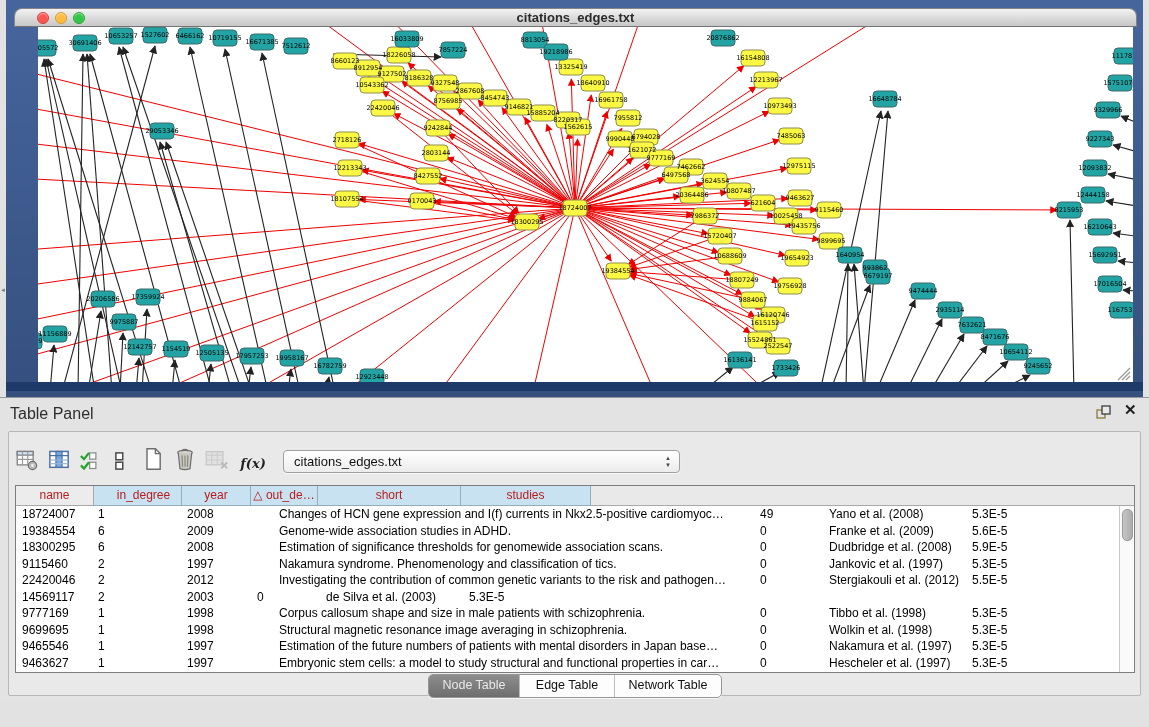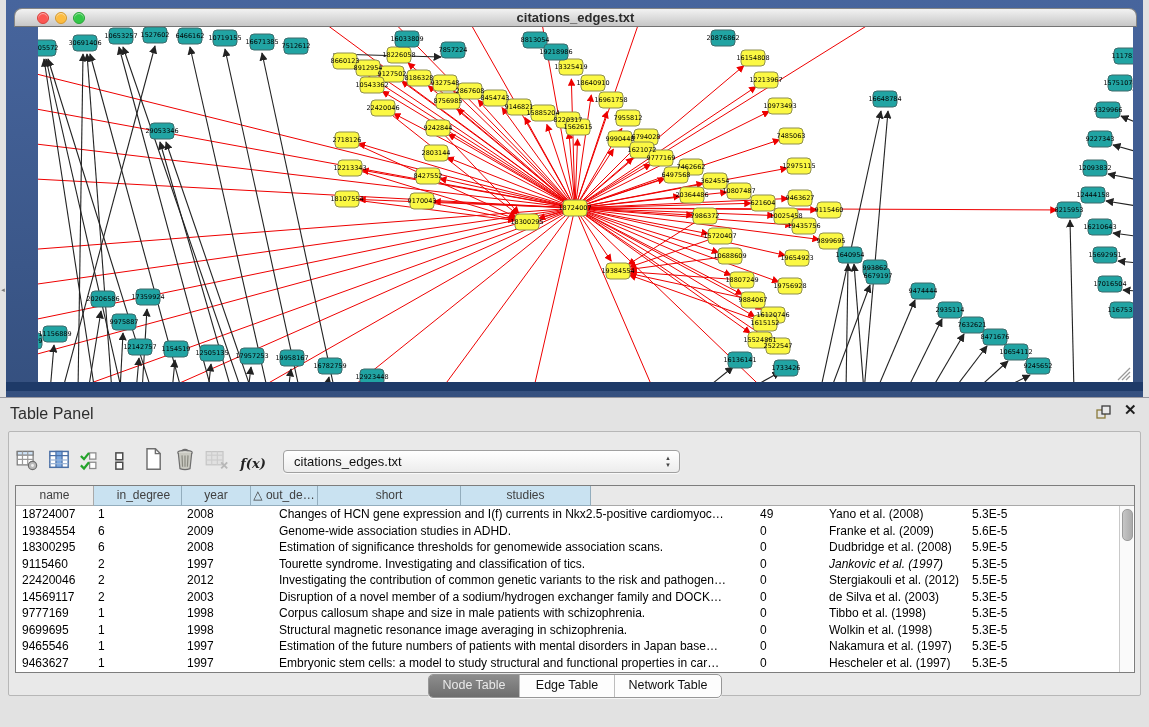--- a/index.html
+++ b/index.html
@@ -39,21 +39,21 @@
   #net-select{left:283px;top:52px;width:397px;height:23px;box-sizing:border-box;border:1px solid #a0a0a0;
               border-radius:4px;background:linear-gradient(#ffffff,#ececec);cursor:pointer;
               box-shadow:0 1px 1px rgba(255,255,255,.8)}
   #net-select-label{left:10px;top:0;line-height:21px;font-size:13px;color:#111}
   #net-select-stepper{right:8px;top:4px;font-size:6px;line-height:7px;color:#444;text-align:center}
 
   
   #dtable{left:15px;top:87px;width:1120px;height:188px;background:#ffffff;border:1px solid #7d7d7d;
           box-sizing:border-box;overflow:hidden}
   #thead{position:absolute;left:0;top:0;height:20px;width:100%;display:flex}
-  .th{box-sizing:border-box;height:20px;line-height:19px;text-align:center;font-size:12px;color:#404040;
+  .th{box-sizing:border-box;height:20px;line-height:19px;text-align:center;font-size:12px;color:#b91c1c;
       background:#c9e2f1;border-right:1px solid #93adbd;border-bottom:1px solid #93adbd;overflow:hidden;
       white-space:nowrap;cursor:pointer}
   .th.plain{background:#ececec;border-right:1px solid #a9a9a9;border-bottom:1px solid #a9a9a9}
   .th.filler{background:#e9e9e9;border-right:none;border-bottom:1px solid #a9a9a9;flex:1}
   #tbody{position:absolute;left:0;top:20px;width:100%}
   .tr{display:flex;height:16.5px;background:#fff;cursor:default}
   .td{box-sizing:border-box;height:16.5px;line-height:16px;font-size:12px;color:#000;
       white-space:nowrap;overflow:hidden}
   
   #tscroll{position:absolute;right:1px;top:20px;width:13px;height:166px;background:#fafafa;
@@ -598,39 +598,38 @@
             <div class="td" style="width: 69px; padding-left: 5px;">2008</div>
             <div class="td" style="width: 503px; padding-left: 28px;">Estimation of significance thresholds for genomewide association scans.</div>
             <div class="td" style="width: 67px; padding-left: 6px;">0</div>
             <div class="td" style="width: 143px; padding-left: 8px;">Dudbridge et al. (2008)</div>
             <div class="td" style="width: 130px; padding-left: 8px;">5.9E-5</div>
           </div>
           <div class="tr">
             <div class="td" style="width: 78px; padding-left: 6px;">9115460</div>
             <div class="td" style="width: 88px; padding-left: 4px;">2</div>
             <div class="td" style="width: 69px; padding-left: 5px;">1997</div>
-            <div class="td" style="width: 503px; padding-left: 28px;">Tourette syndrome. Investigating and classification of tics.</div>
-            <div class="td" style="width: 67px; padding-left: 6px;">0</div>
-            <div class="td" style="width: 143px; padding-left: 8px; font-style: italic;">Jankovic et al. (1997)</div>
+            <div class="td" style="width: 503px; padding-left: 28px;">Nakamura syndrome. Phenomenology and classification of tics.</div>
+            <div class="td" style="width: 67px; padding-left: 6px;">0</div>
+            <div class="td" style="width: 143px; padding-left: 8px;">Jankovic et al. (1997)</div>
             <div class="td" style="width: 130px; padding-left: 8px;">5.3E-5</div>
           </div>
           <div class="tr">
             <div class="td" style="width: 78px; padding-left: 6px;">22420046</div>
             <div class="td" style="width: 88px; padding-left: 4px;">2</div>
             <div class="td" style="width: 69px; padding-left: 5px;">2012</div>
             <div class="td" style="width: 503px; padding-left: 28px;">Investigating the contribution of common genetic variants to the risk and pathogen…</div>
             <div class="td" style="width: 67px; padding-left: 6px;">0</div>
             <div class="td" style="width: 143px; padding-left: 8px;">Stergiakouli et al. (2012)</div>
             <div class="td" style="width: 130px; padding-left: 8px;">5.5E-5</div>
           </div>
           <div class="tr">
             <div class="td" style="width: 78px; padding-left: 6px;">14569117</div>
             <div class="td" style="width: 88px; padding-left: 4px;">2</div>
             <div class="td" style="width: 69px; padding-left: 5px;">2003</div>
-            <div class="td" style="width: 503px; padding-left: 28px;">Disruption of a novel member of a sodium/hydrogen exchanger family and DOCK…</div>
             <div class="td" style="width: 67px; padding-left: 6px;">0</div>
             <div class="td" style="width: 143px; padding-left: 8px;">de Silva et al. (2003)</div>
             <div class="td" style="width: 130px; padding-left: 8px;">5.3E-5</div>
           </div>
           <div class="tr">
             <div class="td" style="width: 78px; padding-left: 6px;">9777169</div>
             <div class="td" style="width: 88px; padding-left: 4px;">1</div>
             <div class="td" style="width: 69px; padding-left: 5px;">1998</div>
             <div class="td" style="width: 503px; padding-left: 28px;">Corpus callosum shape and size in male patients with schizophrenia.</div>
             <div class="td" style="width: 67px; padding-left: 6px;">0</div>

